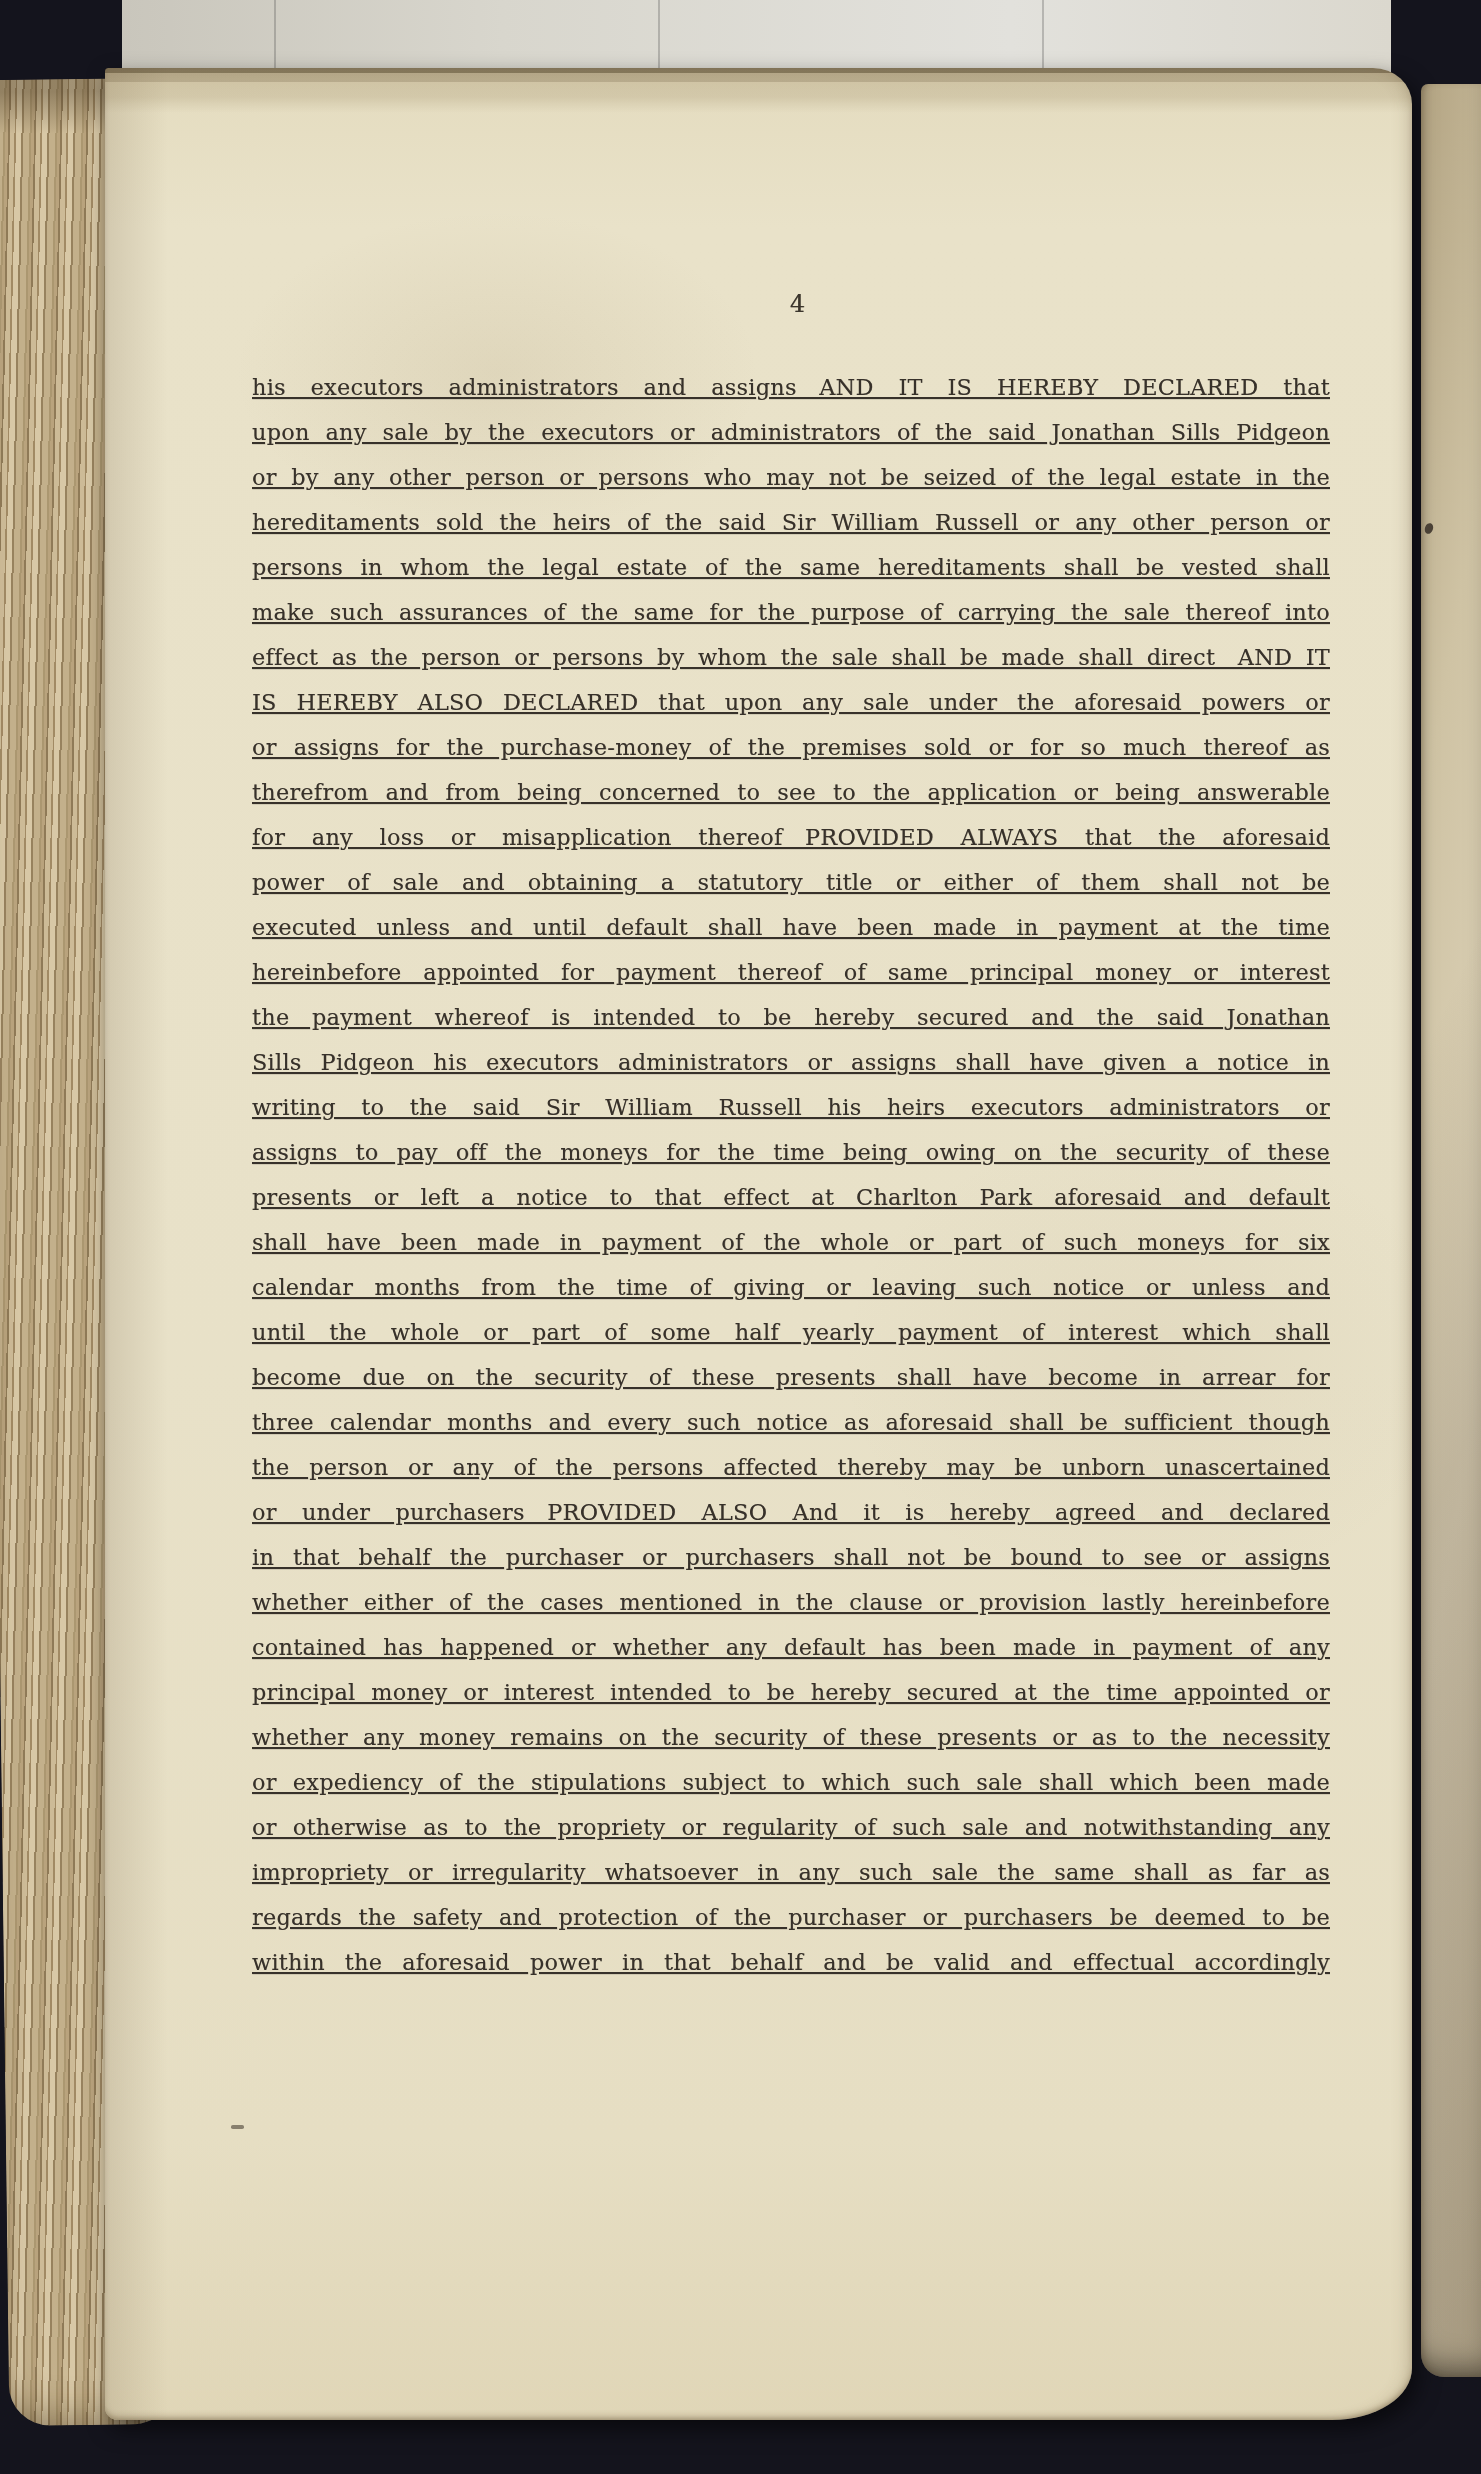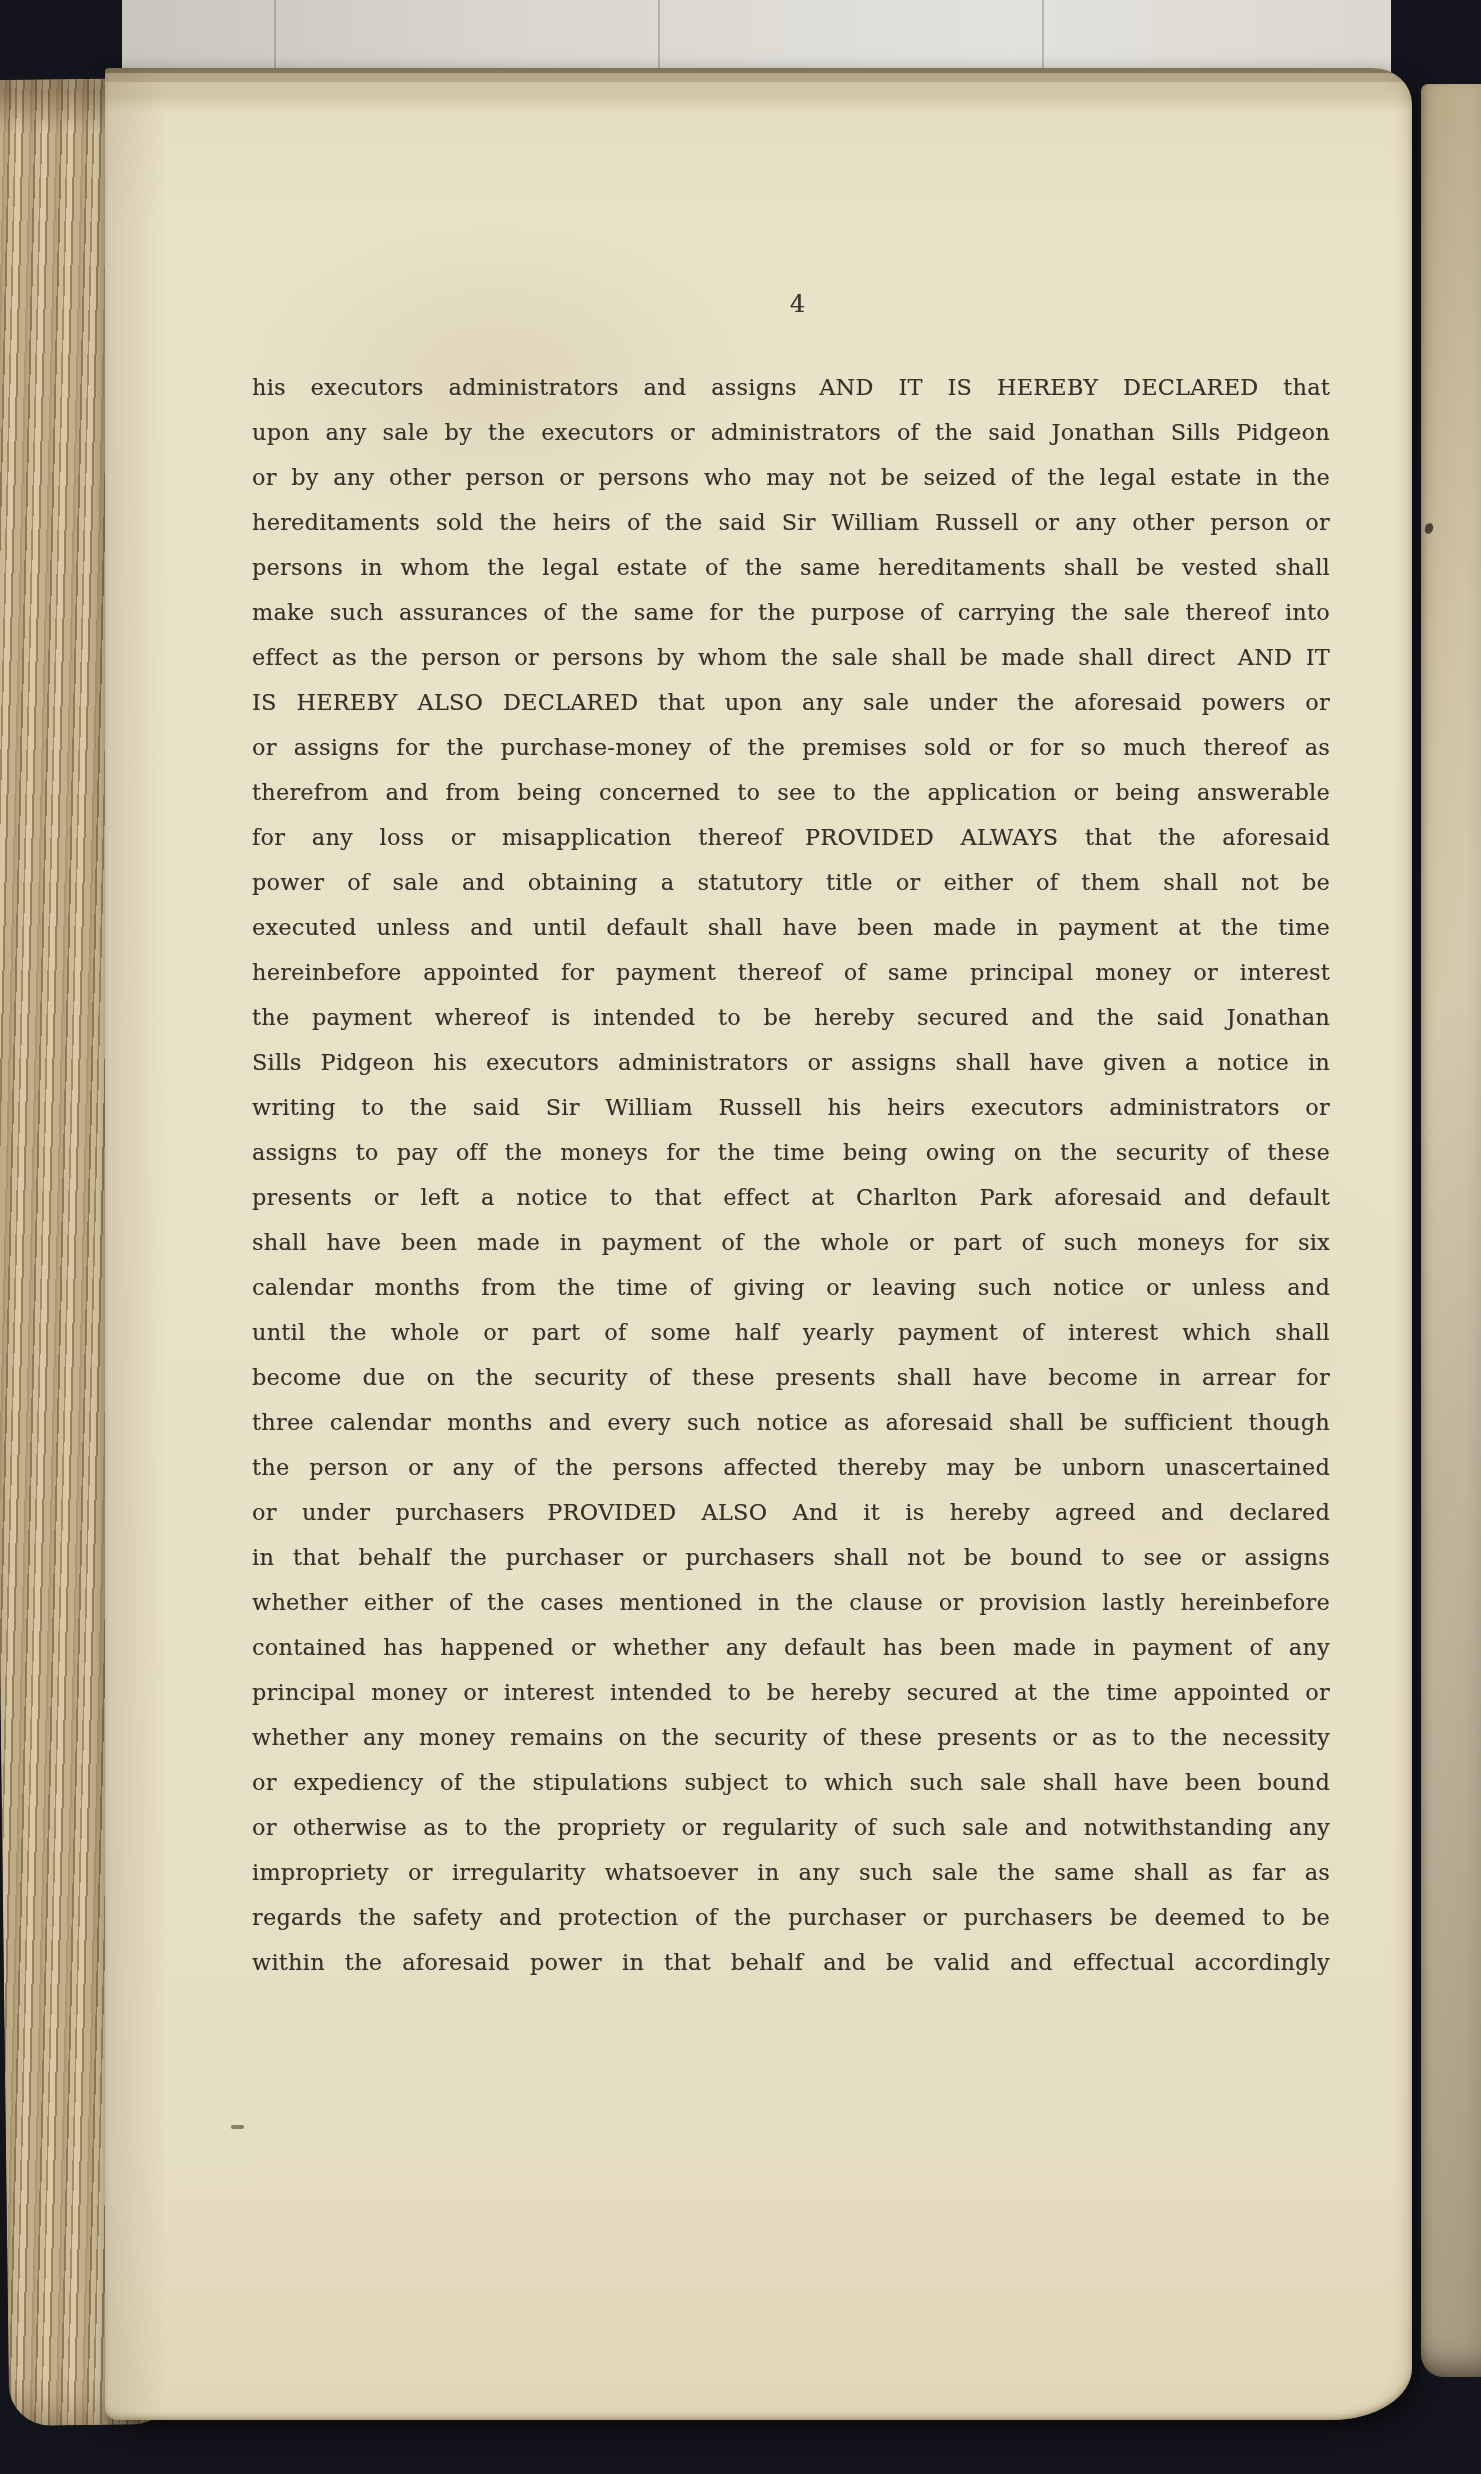--- a/index.html
+++ b/index.html
@@ -50,21 +50,21 @@
     text-shadow:0.3px 0.3px 0.5px rgba(59,53,44,.55);
   }
   .text-block {
     position:absolute; left:147px; top:297px; width:1078px;
     font-size:22.3px; color:#37312a; letter-spacing:0.3px; word-spacing:2.2px;
     text-shadow:0.3px 0.3px 0.5px rgba(55,49,42,.45);
   }
   .text-block .line {
     height:45px; line-height:45px;
     text-align:justify; text-align-last:justify;
-    overflow:hidden; white-space:normal;
+    overflow:hidden; white-space:normal;text-decoration:underline;
   }
   
   .right-strip {
     position:absolute; left:1421px; top:84px; width:61px; height:2293px;
     background:
       linear-gradient(115deg, rgba(0,0,0,0) 40%, rgba(60,45,25,.18) 60%, rgba(60,45,25,.30) 100%),
       linear-gradient(100deg, #b3a483 0%, #cfc3a4 28%, #ded4bb 62%, #d2c6aa 100%);
     border-radius:7.1px 0 0 23px;
     box-shadow: inset 5.4px 0 9px -4.5px rgba(60,45,25,.45), inset 0 -23px 30px -16px rgba(20,16,10,.6);
   }
@@ -109,21 +109,21 @@
         <div class="line">until the whole or part of some half yearly payment of interest which shall</div>
         <div class="line">become due on the security of these presents shall have become in arrear for</div>
         <div class="line">three calendar months and every such notice as aforesaid shall be sufficient though</div>
         <div class="line">the person or any of the persons affected thereby may be unborn unascertained</div>
         <div class="line">or under purchasers PROVIDED ALSO And it is hereby agreed and declared</div>
         <div class="line">in that behalf the purchaser or purchasers shall not be bound to see or assigns</div>
         <div class="line">whether either of the cases mentioned in the clause or provision lastly hereinbefore</div>
         <div class="line">contained has happened or whether any default has been made in payment of any</div>
         <div class="line">principal money or interest intended to be hereby secured at the time appointed or</div>
         <div class="line">whether any money remains on the security of these presents or as to the necessity</div>
-        <div class="line">or expediency of the stipulations subject to which such sale shall have been bound</div>
+        <div class="line">or expediency of the stipulations subject to which such sale shall which been made</div>
         <div class="line">or otherwise as to the propriety or regularity of such sale and notwithstanding any</div>
         <div class="line">impropriety or irregularity whatsoever in any such sale the same shall as far as</div>
         <div class="line">regards the safety and protection of the purchaser or purchasers be deemed to be</div>
         <div class="line">within the aforesaid power in that behalf and be valid and effectual accordingly</div>
       </div>
   </div>
 
   <div class="right-strip"></div>
 
   <div class="speck s1"></div>

